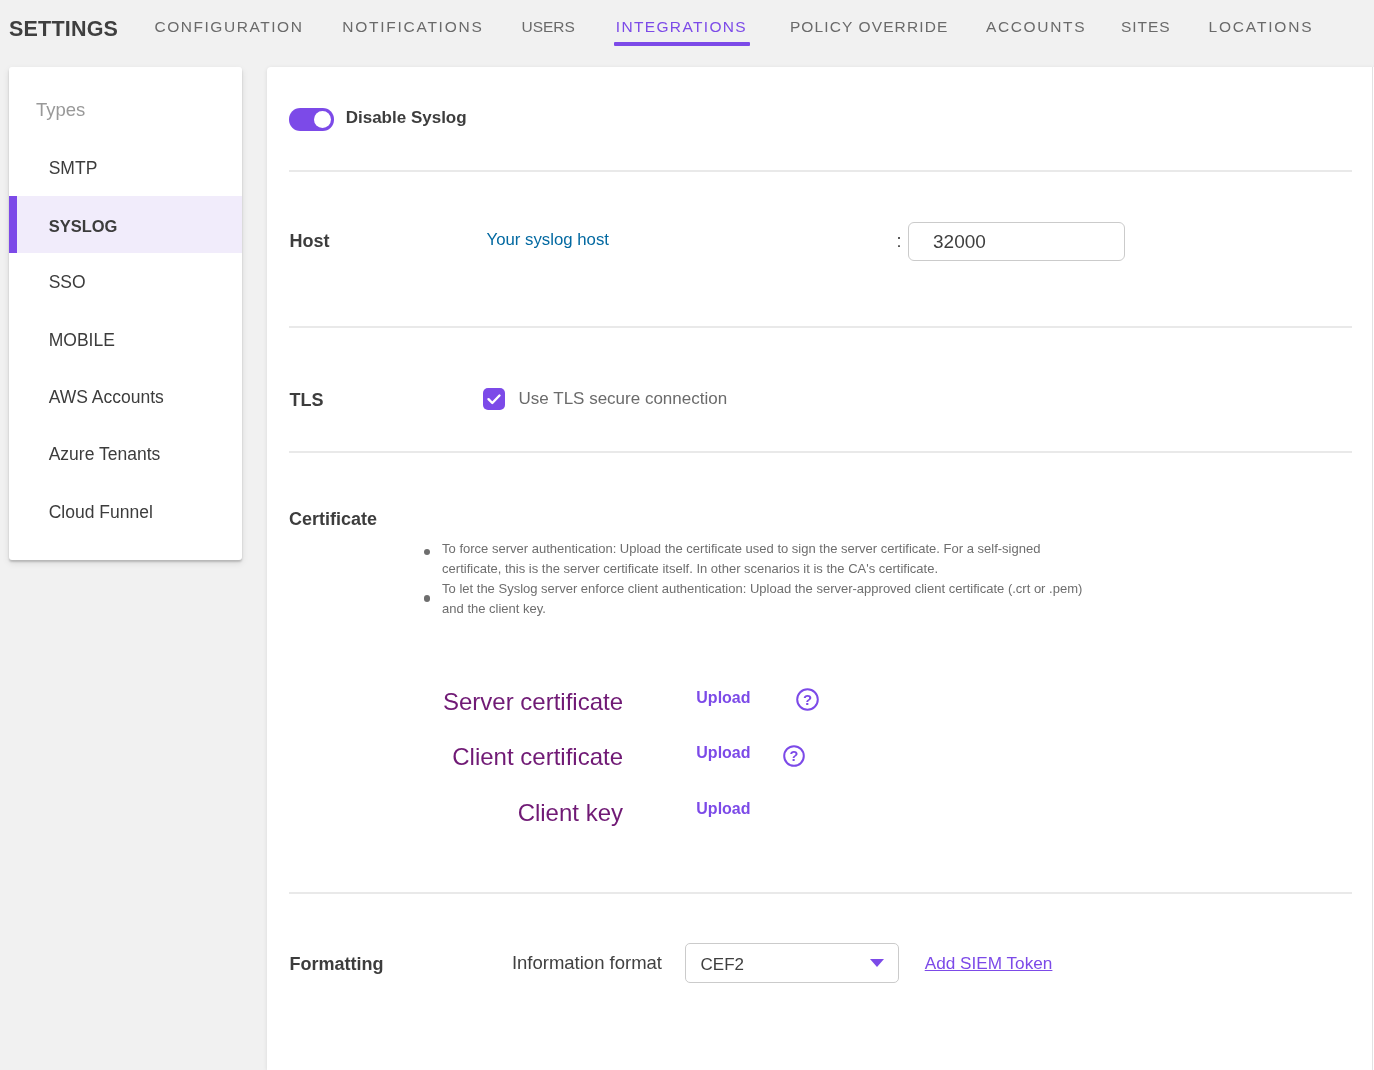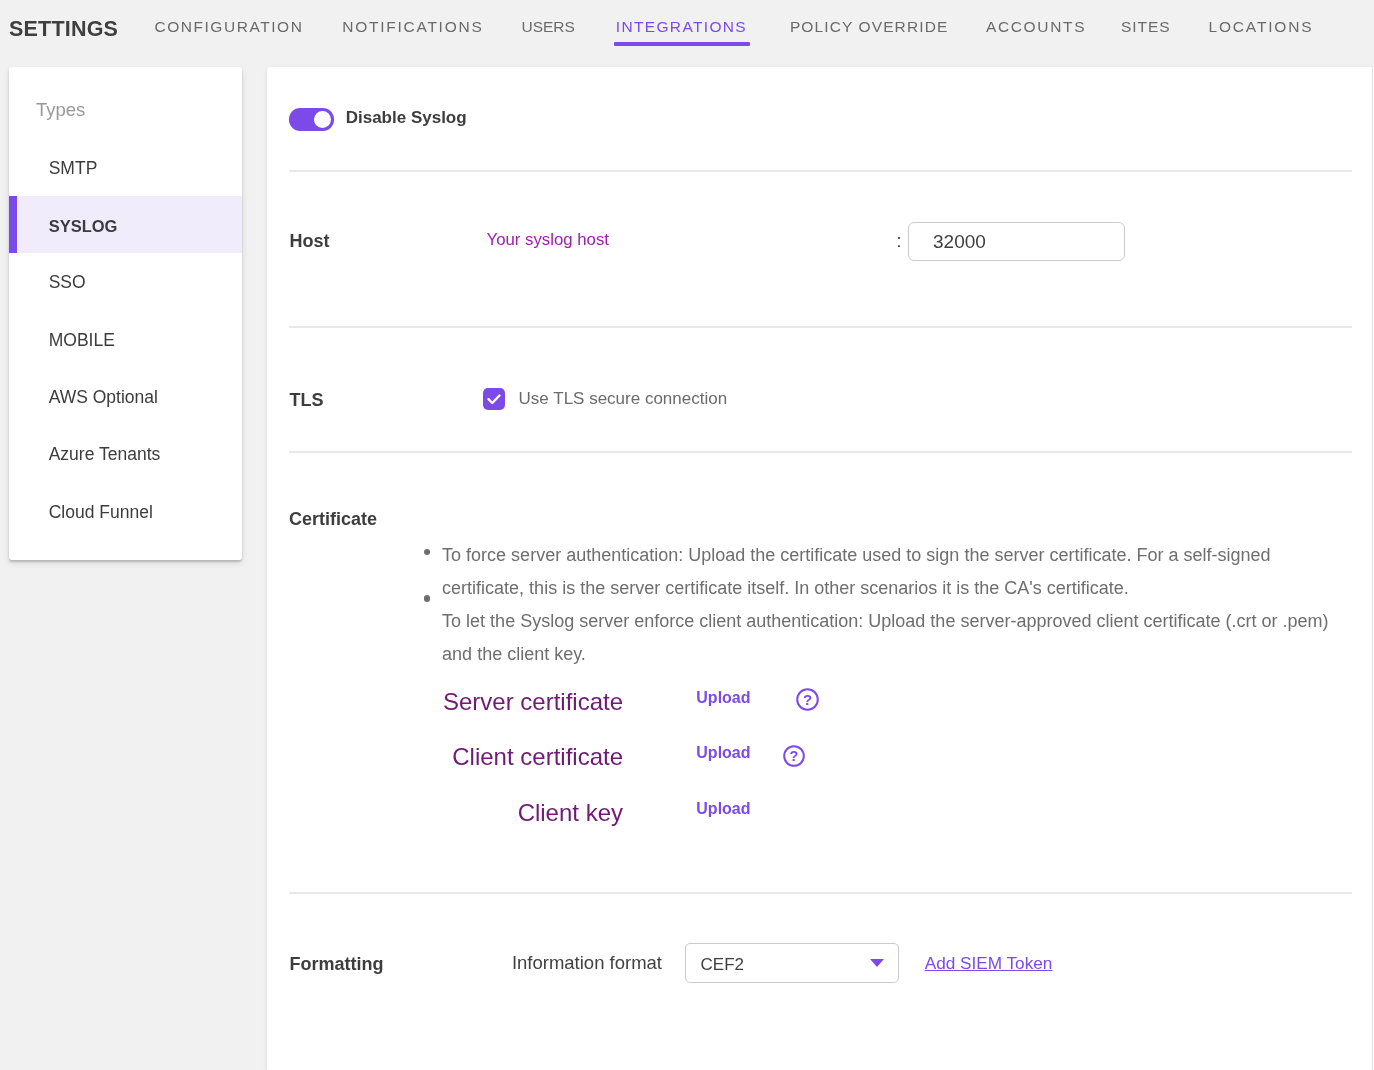--- a/index.html
+++ b/index.html
@@ -25,55 +25,55 @@
   <div class="abs" style="left:614.4px; top:42.2px; width:136px; height:4.2px; background:#7c4ae8; border-radius:1px;"></div>
 
   <div class="abs" style="left:9px; top:67px; width:233px; height:492.5px; background:#fff; border-radius:3px; box-shadow:0 2px 2px rgba(0,0,0,0.18), 0 3px 7px rgba(0,0,0,0.10);"></div>
   <div class="abs" style="left:9px; top:196px; width:233px; height:57px; background:#f1ecfb;"></div>
   <div class="abs" style="left:9px; top:196px; width:8px; height:57px; background:#7c4ae8;"></div>
   <div class="abs" style="left:36px; top:101px; font-size:18.5px; color:#999;">Types</div>
   <div class="abs side" style="top:159.7px;">SMTP</div>
   <div class="abs side bold" style="top:217.9px; font-size:16.5px;">SYSLOG</div>
   <div class="abs side" style="top:274.3px;">SSO</div>
   <div class="abs side" style="top:331.6px;">MOBILE</div>
-  <div class="abs side" style="top:388.9px;">AWS Optional</div>
+  <div class="abs side" style="top:388.9px;">AWS Accounts</div>
   <div class="abs side" style="top:446.2px;">Azure Tenants</div>
   <div class="abs side" style="top:503.5px;">Cloud Funnel</div>
 
   <div class="abs" style="left:267px; top:67px; width:1107px; height:1003px; background:#fff; border-radius:4px 0 0 0; box-shadow:0 1px 4px rgba(0,0,0,0.10);"></div>
 
   <div class="abs" style="left:289px; top:108px; width:45px; height:22.5px; background:#7c4ae8; border-radius:11.25px;"></div>
   <div class="abs" style="left:313.7px; top:110.7px; width:17.5px; height:17.5px; background:#fff; border-radius:50%;"></div>
   <div class="abs bold" style="left:345.7px; top:109.3px; font-size:17px; color:#3d3d3d;">Disable Syslog</div>
 
   <div class="abs div-line" style="top:170.3px;"></div>
 
   <div class="abs bold" style="left:289.5px; top:232.3px; font-size:18px; color:#3d3d3d;">Host</div>
-  <div class="abs" style="right:765px; top:232.3px; font-size:16.8px; color:#a21caf;">Your syslog host</div>
+  <div class="abs" style="right:765px; top:232.3px; font-size:16.8px; color:#0369a1;">Your syslog host</div>
   <div class="abs" style="left:894px; top:221.5px; width:10px; height:39px; font-size:18px; color:#3f3f3f; display:flex; align-items:center; justify-content:center;">:</div>
   <div class="abs input" style="left:908px; top:221.5px; width:217px; font-size:19px;">
       <span style="padding-left:24px;">32000</span>
     </div>
 
   <div class="abs div-line" style="top:326.2px;"></div>
 
   <div class="abs bold" style="left:289.5px; top:390.7px; font-size:18px; color:#3d3d3d;">TLS</div>
   <div class="abs" style="left:482.6px; top:388px; width:22px; height:22px; background:#7c4ae8; border-radius:5px;">
     <svg width="22" height="22" viewBox="0 0 22 22" style="position:absolute;left:0;top:0;">
         <path d="M5.5 11.2 L9.3 15 L16.5 7.5" fill="none" stroke="#fff" stroke-width="2.4" stroke-linecap="round" stroke-linejoin="round"></path>
       </svg>
   </div>
   <div class="abs" style="left:518.6px; top:390.3px; font-size:17px; color:#6b6b6b;">Use TLS secure connection</div>
 
   <div class="abs div-line" style="top:451px;"></div>
 
   <div class="abs bold" style="left:289px; top:510.4px; font-size:18px; color:#3d3d3d;">Certificate</div>
   <div class="abs bullet-dot" style="left:423.5px; top:548.5px;"></div>
   <div class="abs bullet-dot" style="left:423.5px; top:595.2px;"></div>
-  <div class="abs" style="left:442.1px; top:538.9px; font-size:18px; line-height:33px; color:#6e6e6e; white-space:pre;">To force server authentication: Upload the certificate used to sign the server certificate. For a self-signed
+  <div class="abs" style="left:442.1px; top:538.9px; font-size:13px; line-height:20px; color:#6e6e6e; white-space:pre;">To force server authentication: Upload the certificate used to sign the server certificate. For a self-signed
 certificate, this is the server certificate itself. In other scenarios it is the CA's certificate.
 To let the Syslog server enforce client authentication: Upload the server-approved client certificate (.crt or .pem)
 and the client key.</div>
 
   <div class="abs lbl" style="top:689.8px;">Server certificate</div>
   <a class="abs upl" style="top:689.6px;">Upload</a>
   <div class="abs qicon" style="left:796px; top:688.3px;"><svg width="23" height="23" viewBox="0 0 23 23">
         <circle cx="11.5" cy="11.5" r="10.3" fill="none" stroke="#7c4ae8" stroke-width="2"></circle>
         <text x="11.5" y="16.9" font-size="15" font-weight="bold" fill="#7c4ae8" text-anchor="middle" font-family="Liberation Sans">?</text>
       </svg></div>

